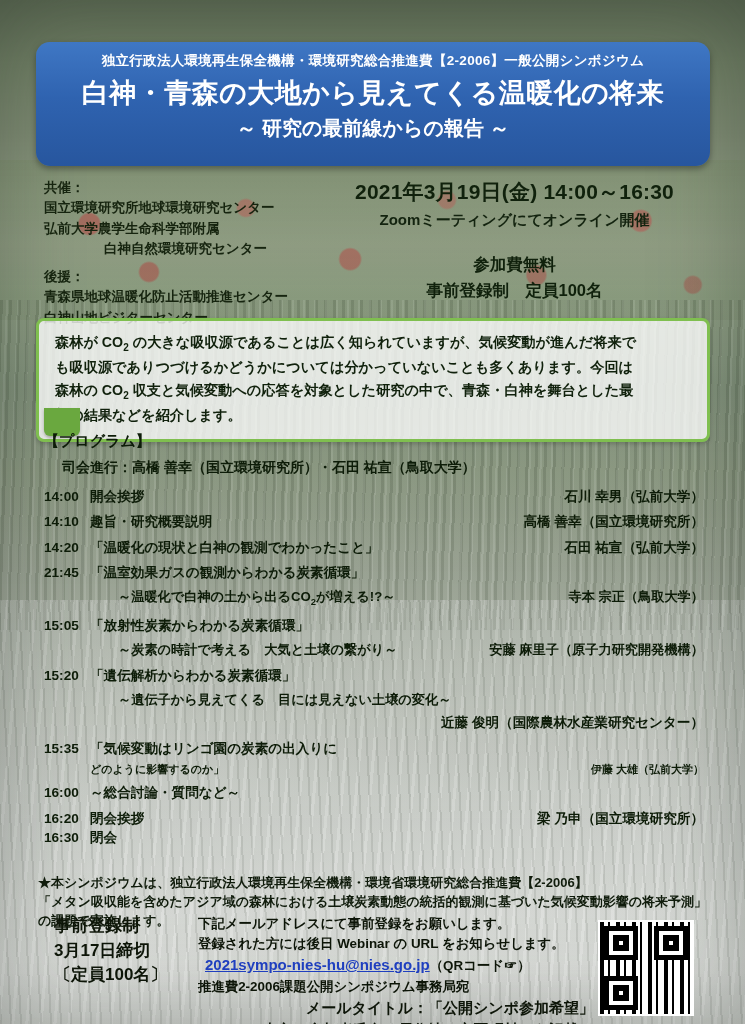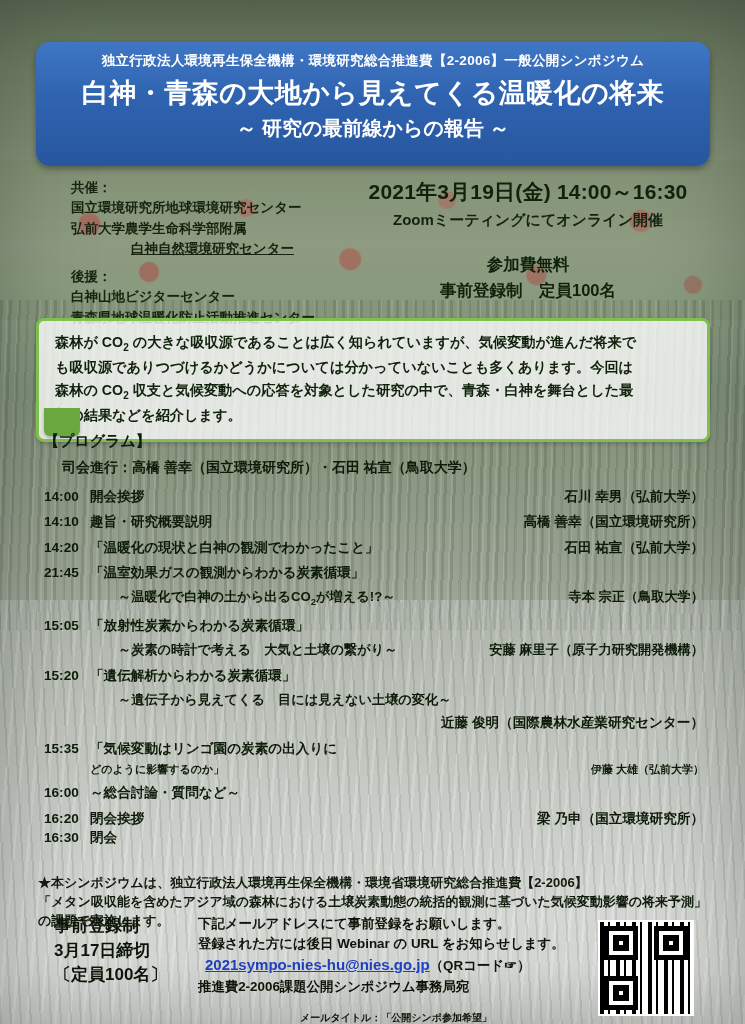--- a/index.html
+++ b/index.html
@@ -110,32 +110,31 @@
     margin-top: 4px;
   }
 
   
   .info-row {
     position: absolute;
     top: 178px;
     left: 0; right: 12px;
     display: flex;
     color: #1d2b1d;
-    padding-left: 27px;
   }
   .org-col {
     width: 330px;
     padding-left: 44px;
     box-sizing: border-box;
     font-size: 13.5px;
     line-height: 1.5;
     font-weight: bold;
     color: #16240f;
   }
-  .org-col .indent2 { padding-left: 60px; text-decoration: underline; }
+  .org-col .indent2 { padding-left: 60px; }
   .org-col .gap { height: 8px; }
   .date-col {
     flex: 1;
     padding-right: 34px;
     box-sizing: border-box;
     text-align: center;
   }
   .date-main {
     font-size: 21px;
     font-weight: bold;
@@ -290,24 +289,24 @@
     line-height: 1.5;
   }
   .mail-link {
     color: #1f3fbf;
     text-decoration: underline;
     font-size: 15px;
     margin-left: 7px;
   }
   .qr-note { font-size: 13.4px; }
   .foot-small {
-    font-size: 10px;
-    text-align: center;
+    font-size: 15px;
+    text-align: right;
     line-height: 1.45;
-    margin-top: 14px;
+    margin-top: 0;
   }
   .foot-qr {
     width: 104px;
     flex: none;
     padding-top: 6px;
     padding-left: 4px;
   }
   .qr {
     width: 96px;
     height: 96px;
@@ -354,22 +353,22 @@
   </div>
 
   <div class="info-row">
     <div class="org-col">
       <div>共催：</div>
       <div>国立環境研究所地球環境研究センター</div>
       <div>弘前大学農学生命科学部附属</div>
       <div class="indent2">白神自然環境研究センター</div>
       <div class="gap"></div>
       <div>後援：</div>
+      <div>青森県地球温暖化防止活動推進センター</div>
       <div>白神山地ビジターセンター</div>
-      <div>青森県地球温暖化防止活動推進センター</div>
     </div>
     <div class="date-col">
       <div class="date-main">2021年3月19日(金) 14:00～16:30</div>
       <div class="date-sub">Zoomミーティングにてオンライン開催</div>
       <div class="fee">
         <div>参加費無料</div>
         <div>事前登録制　定員100名</div>
       </div>
     </div>
   </div>

